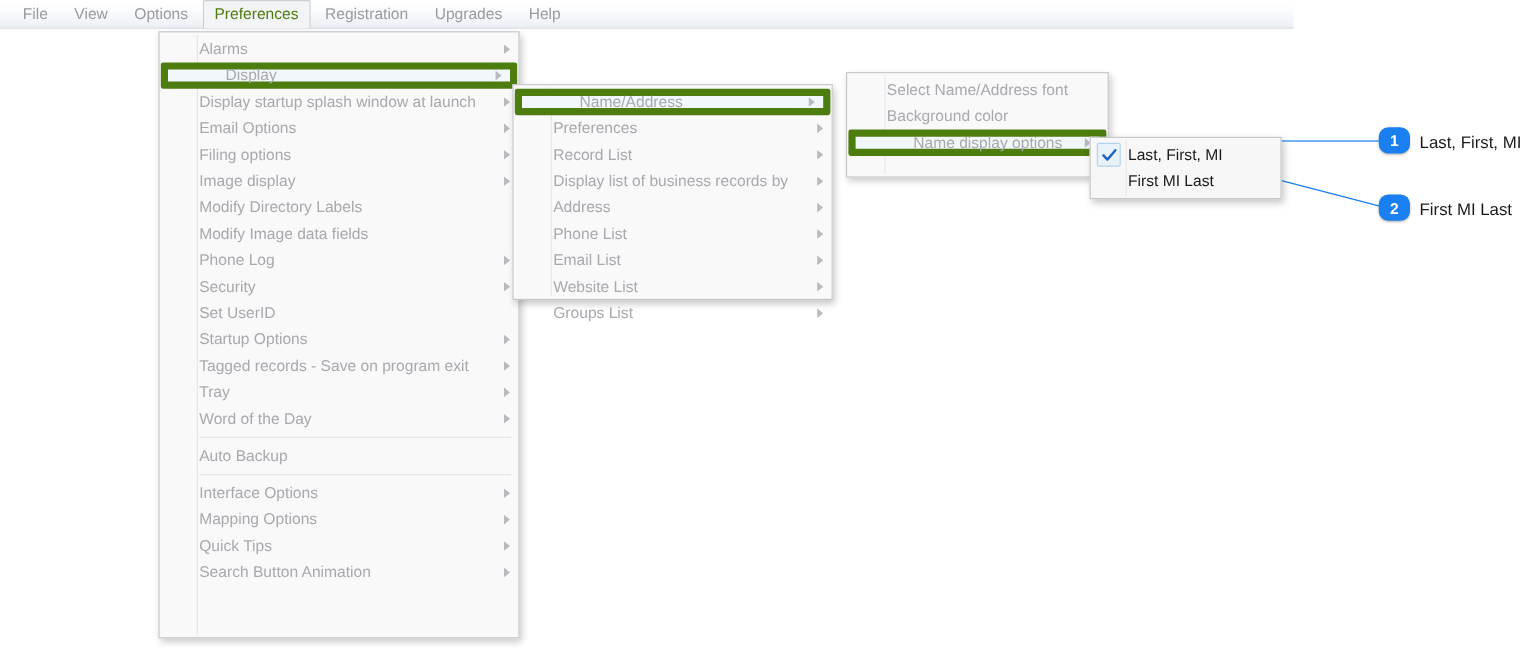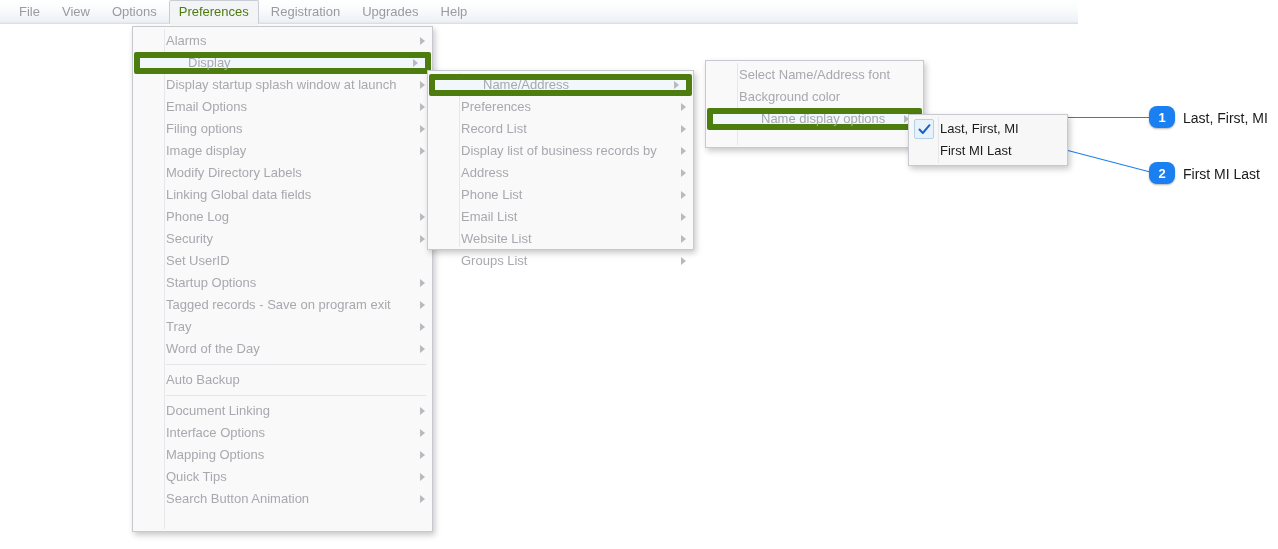--- a/index.html
+++ b/index.html
@@ -196,21 +196,21 @@
       <span class="arrow"></span>
     </div>
     <div class="mi">
       <span class="lbl">Image display</span>
       <span class="arrow"></span>
     </div>
     <div class="mi">
       <span class="lbl">Modify Directory Labels</span>
     </div>
     <div class="mi">
-      <span class="lbl">Linking Global data fields</span>
+      <span class="lbl">Modify Image data fields</span>
     </div>
     <div class="mi">
       <span class="lbl">Phone Log</span>
       <span class="arrow"></span>
     </div>
     <div class="mi">
       <span class="lbl">Security</span>
       <span class="arrow"></span>
     </div>
     <div class="mi">
@@ -230,24 +230,20 @@
     </div>
     <div class="mi">
       <span class="lbl">Word of the Day</span>
       <span class="arrow"></span>
     </div>
     <div class="sep"></div>
     <div class="mi">
       <span class="lbl">Auto Backup</span>
     </div>
     <div class="sep"></div>
-    <div class="mi">
-      <span class="lbl">Document Linking</span>
-      <span class="arrow"></span>
-    </div>
     <div class="mi">
       <span class="lbl">Interface Options</span>
       <span class="arrow"></span>
     </div>
     <div class="mi">
       <span class="lbl">Mapping Options</span>
       <span class="arrow"></span>
     </div>
     <div class="mi">
       <span class="lbl">Quick Tips</span>

